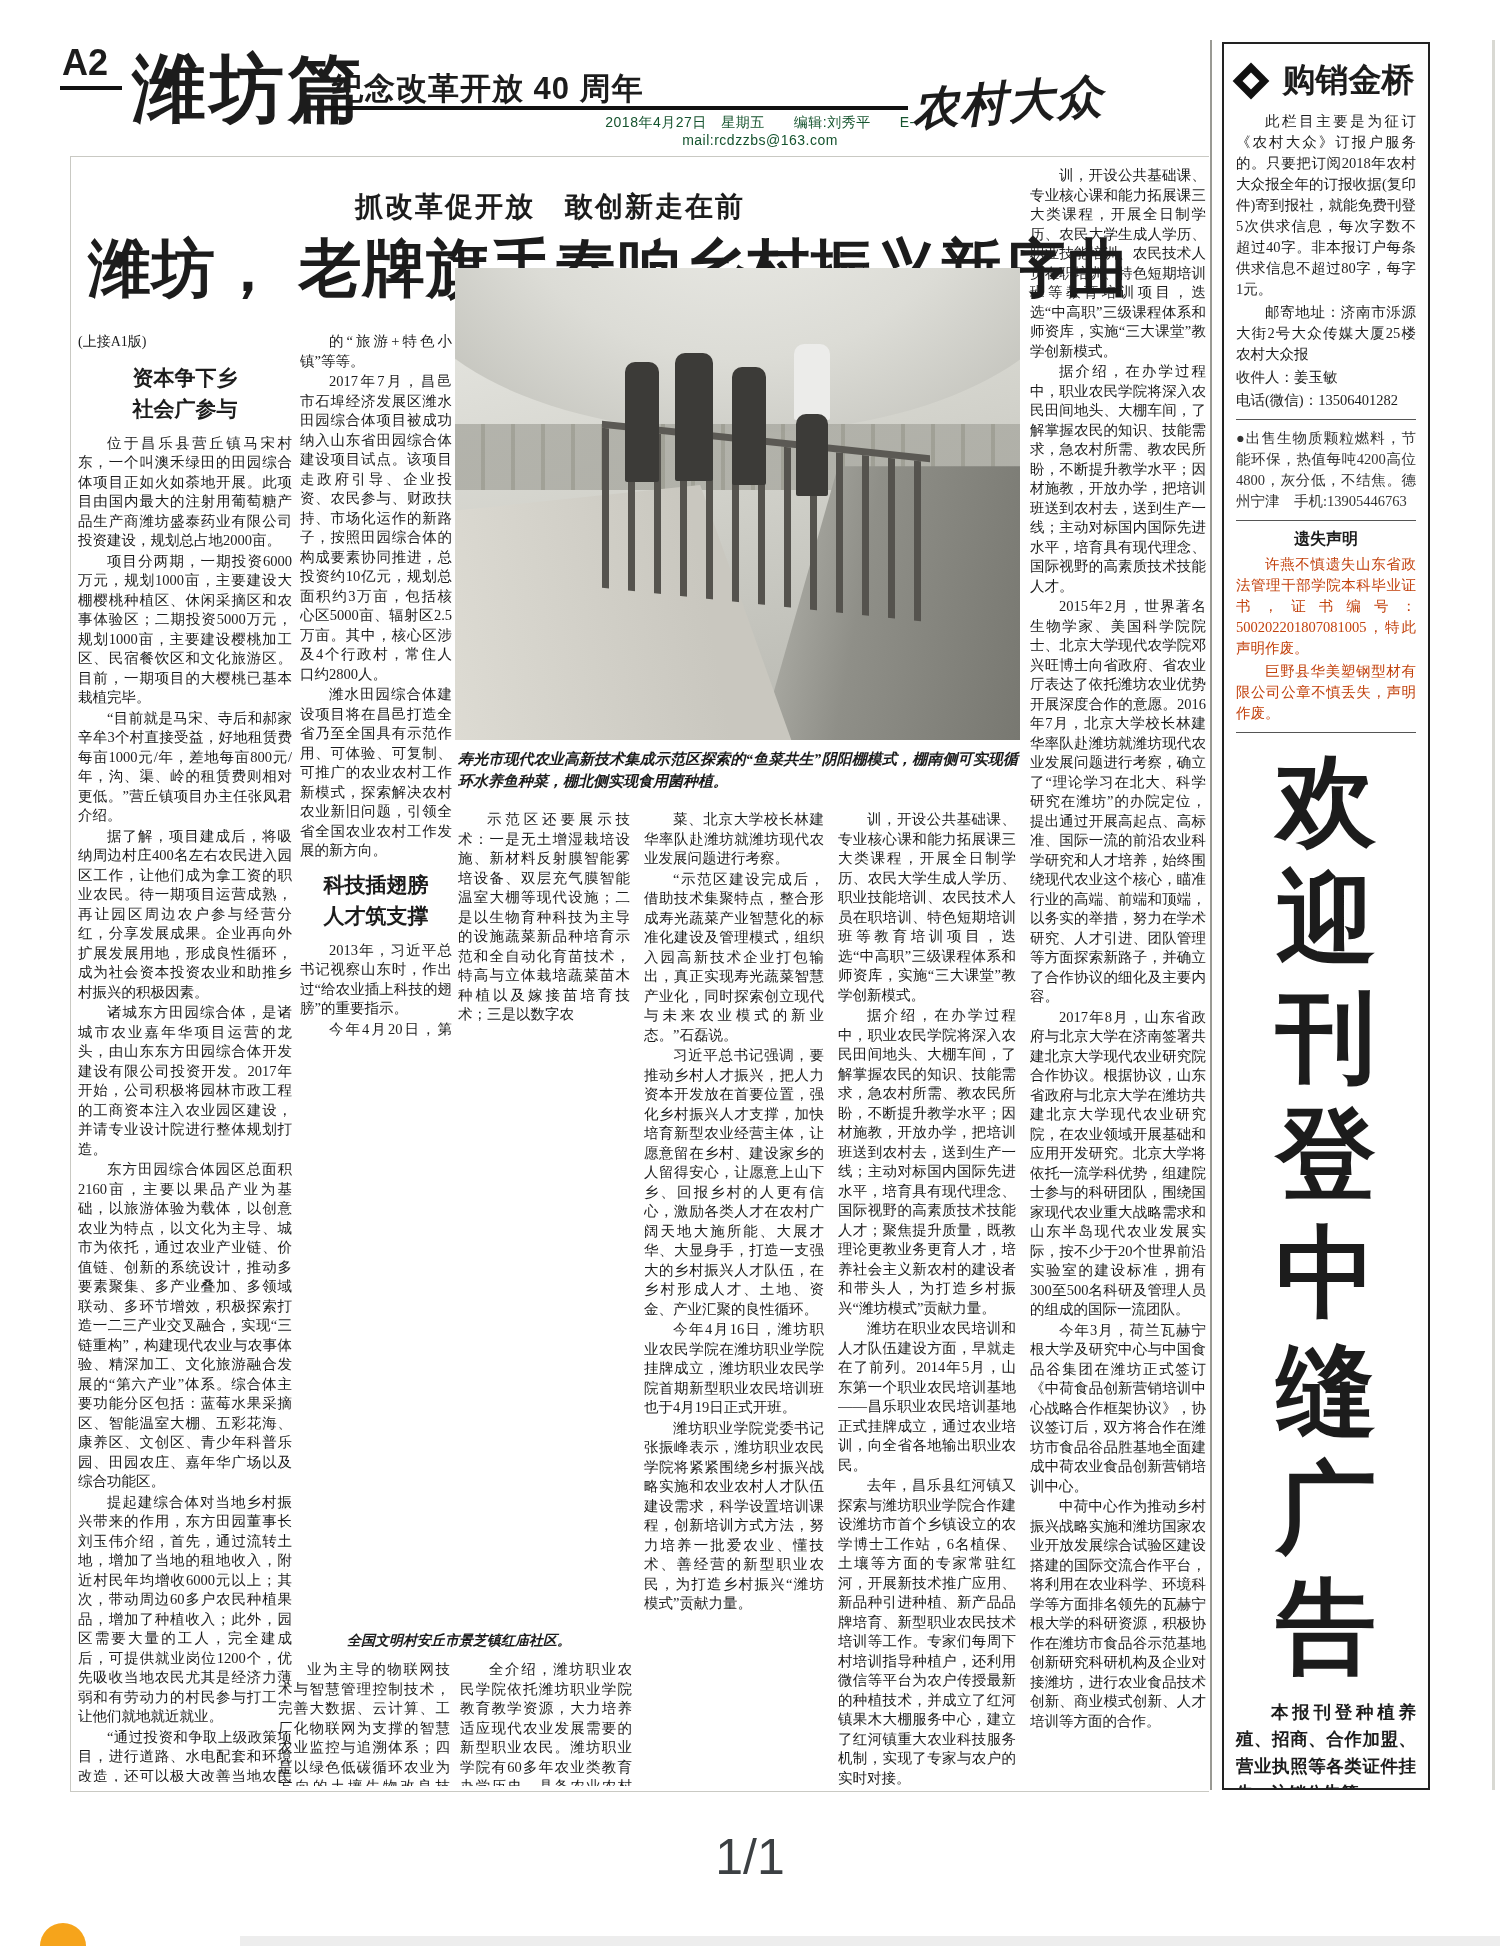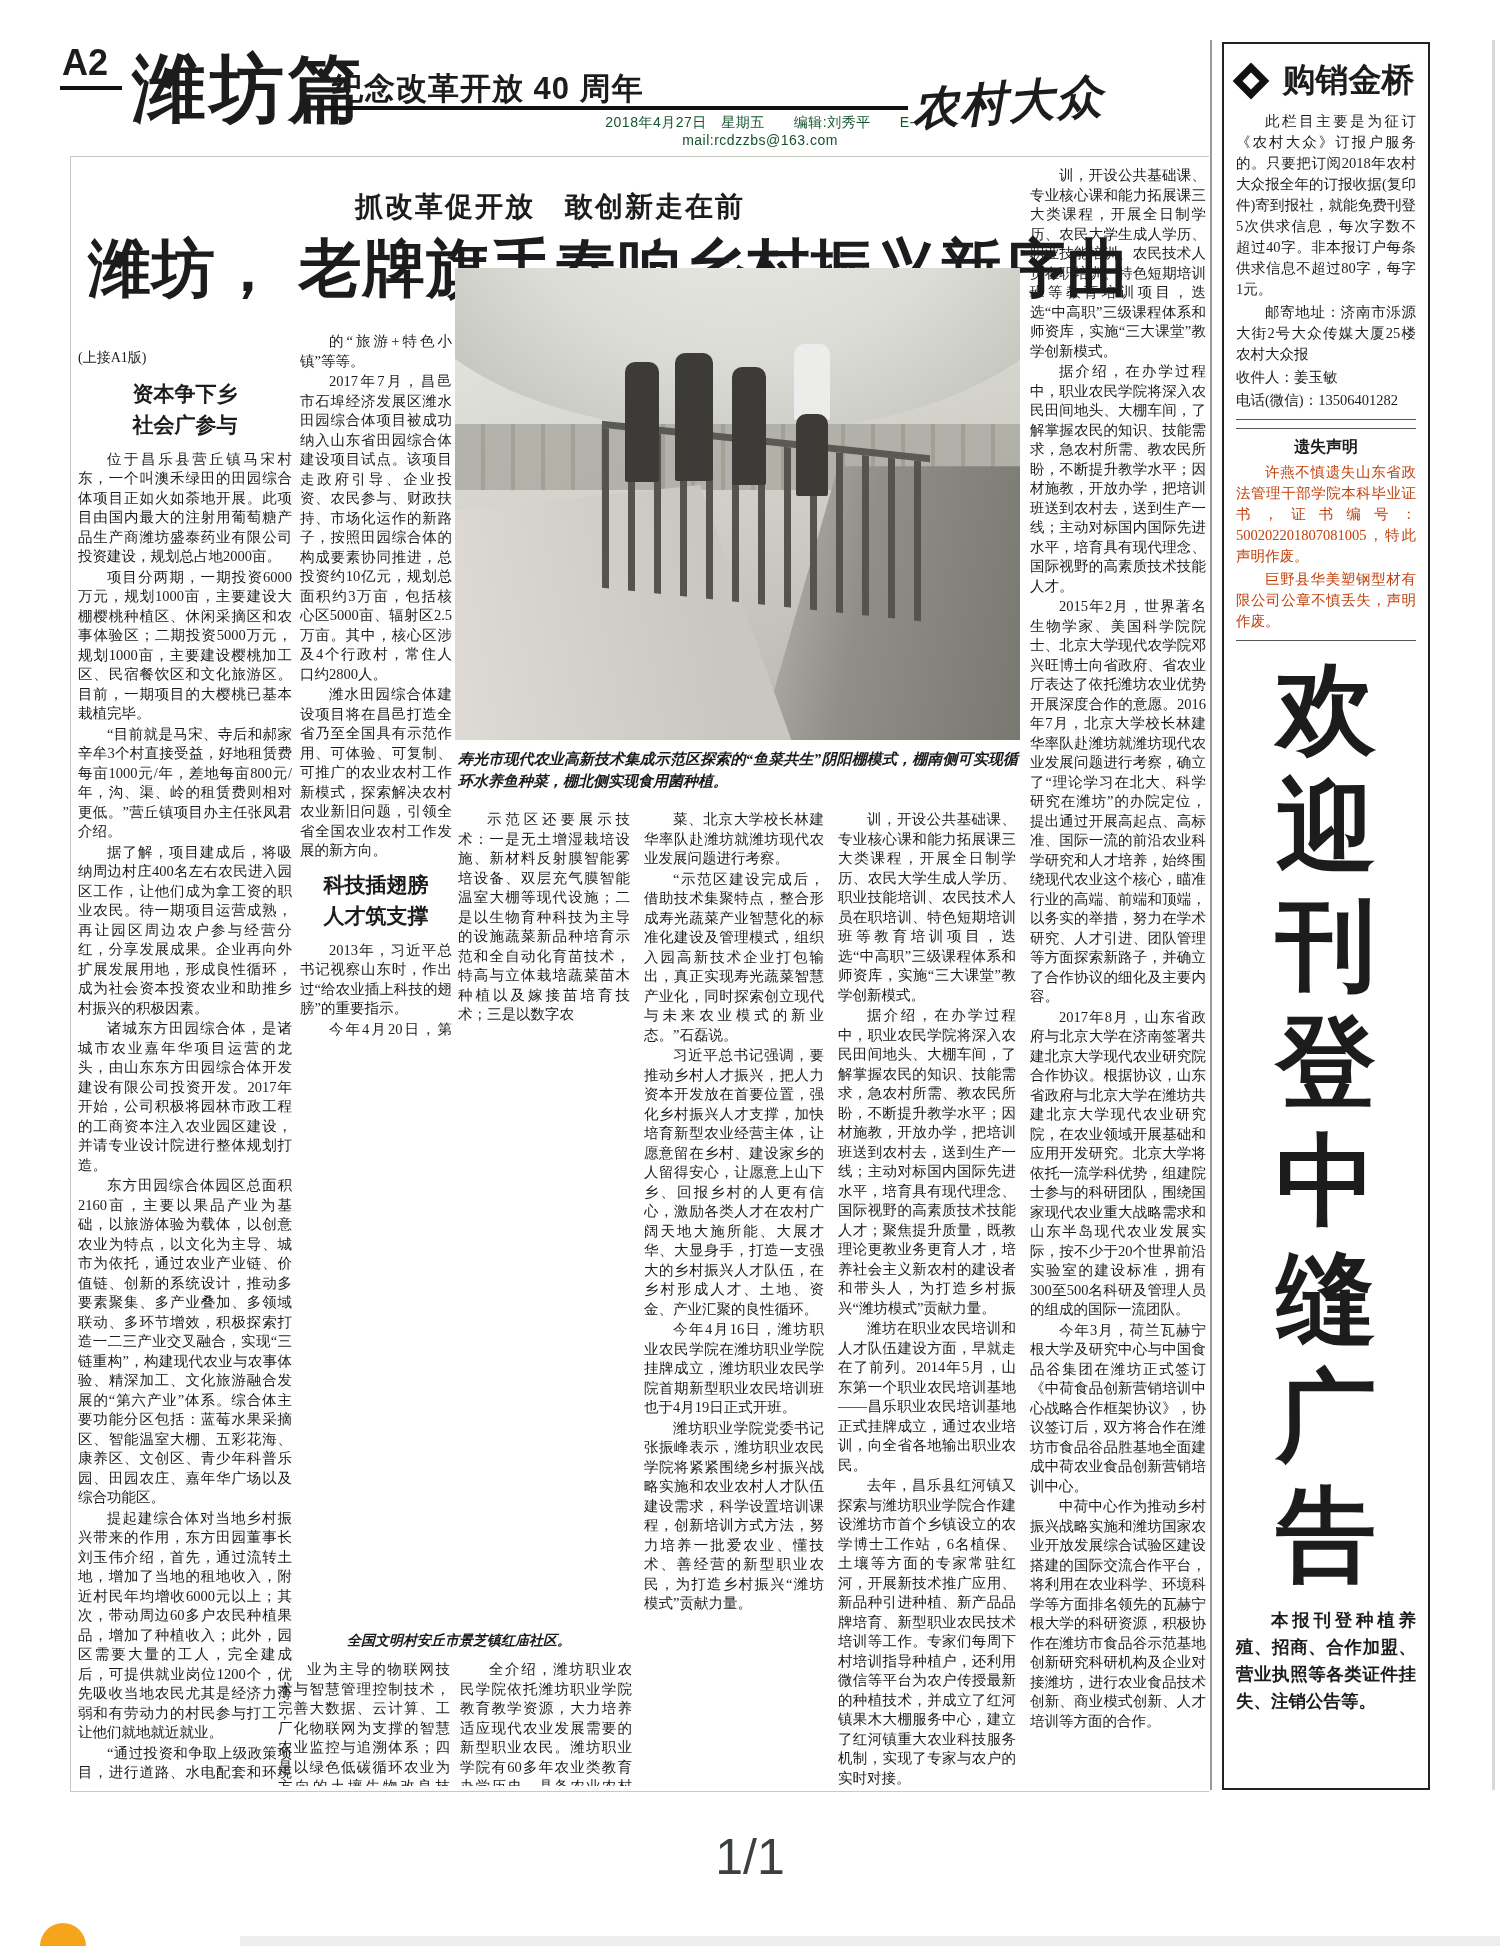--- a/index.html
+++ b/index.html
@@ -25,21 +25,21 @@
   .main-frame{border:1px solid #c9c9c3;border-right:none;}
   .vrule{background:#9a9a94;width:2px;}
   .kicker{font-family:"Liberation Sans","DejaVu Sans",sans-serif;font-weight:bold;
           font-size:28px;text-align:center;letter-spacing:2px;}
   .headline{font-family:"Liberation Sans","DejaVu Sans",sans-serif;font-weight:900;
             font-size:63px;letter-spacing:1px;white-space:nowrap;}
 
   
   .col{font-size:14.5px;line-height:19.5px;text-align:justify;overflow:hidden;}
   .para{margin:0 0 1px;text-indent:2em;}
-  .cont-note{font-size:14px;margin:16px 0 10px;}
+  .cont-note{font-size:14px;margin:0 0 10px;}
   .subhead{font-family:"Liberation Sans","DejaVu Sans",sans-serif;font-weight:bold;
            font-size:21px;text-align:center;line-height:31px;margin:8px 0 10px;}
 
   
   .photo{overflow:hidden;background:linear-gradient(165deg,#e9e9e4 0%,#d2d2cb 45%,#b3b3ac 100%);}
   .ph-roof{position:absolute;left:-10%;top:-35%;width:120%;height:70%;
            background:radial-gradient(ellipse at 50% 0%,#f2f2ee 0%,#dcdcd6 55%,#b8b8b1 100%);
            border-radius:0 0 50% 50%;}
   .ph-wall{position:absolute;left:0;top:33%;width:100%;height:14%;
            background:repeating-linear-gradient(90deg,#a9a9a1 0 26px,#949489 26px 30px);opacity:.8;}
@@ -217,20 +217,23 @@
           </div>
         <div class="sb-title">购销金桥</div>
       </div>
       <div class="sb-text" style="margin-top:8px;">
         <p>此栏目主要是为征订《农村大众》订报户服务的。只要把订阅2018年农村大众报全年的订报收据(复印件)寄到报社，就能免费刊登5次供求信息，每次字数不超过40字。非本报订户每条供求信息不超过80字，每字1元。</p>
         <p>邮寄地址：济南市泺源大街2号大众传媒大厦25楼农村大众报</p>
         <p class="noindent">收件人：姜玉敏</p>
         <p class="noindent">电话(微信)：13506401282</p>
       </div>
       <div class="sb-divider"></div>
+      <div class="sb-text">
+          <p class="noindent" style="color:#333;">●出售生物质颗粒燃料，节能环保，热值每吨4200高位4800，灰分低，不结焦。德州宁津　手机:13905446763</p>
+        </div>
       <div class="sb-divider"></div>
       <div class="lost-title">遗失声明</div>
       <div class="sb-text" style="color:#c2410c;">
         <p>许燕不慎遗失山东省政法管理干部学院本科毕业证书，证书编号：500202201807081005，特此声明作废。</p>
         <p>巨野县华美塑钢型材有限公司公章不慎丢失，声明作废。</p>
       </div>
       <div class="sb-divider"></div>
       <div class="vertical-ad">
           <div class="vchar">欢</div>
           <div class="vchar">迎</div>

